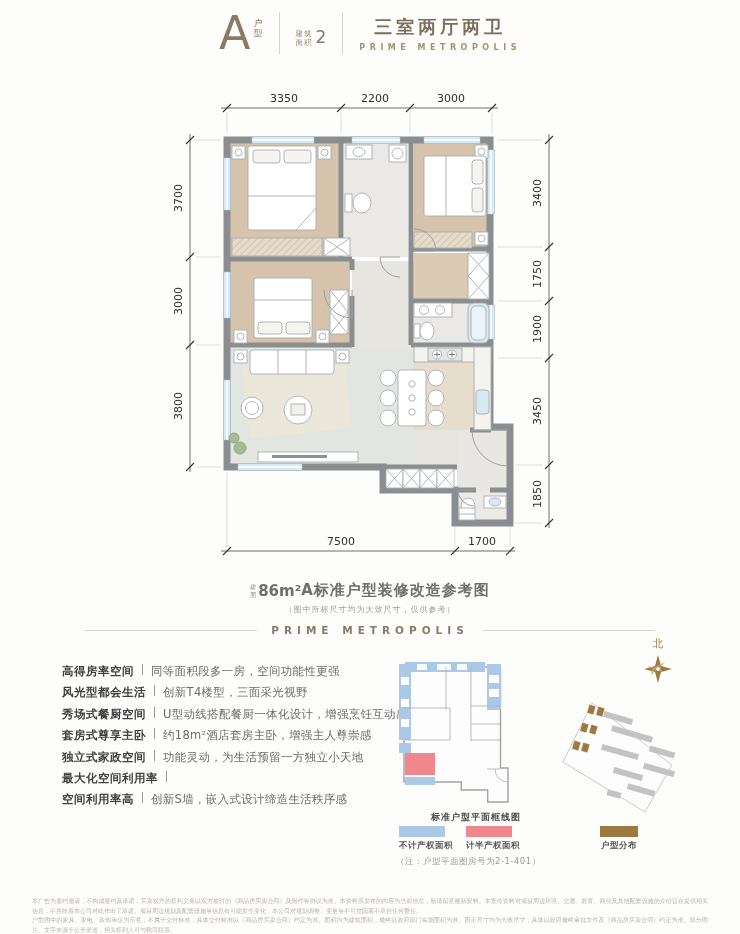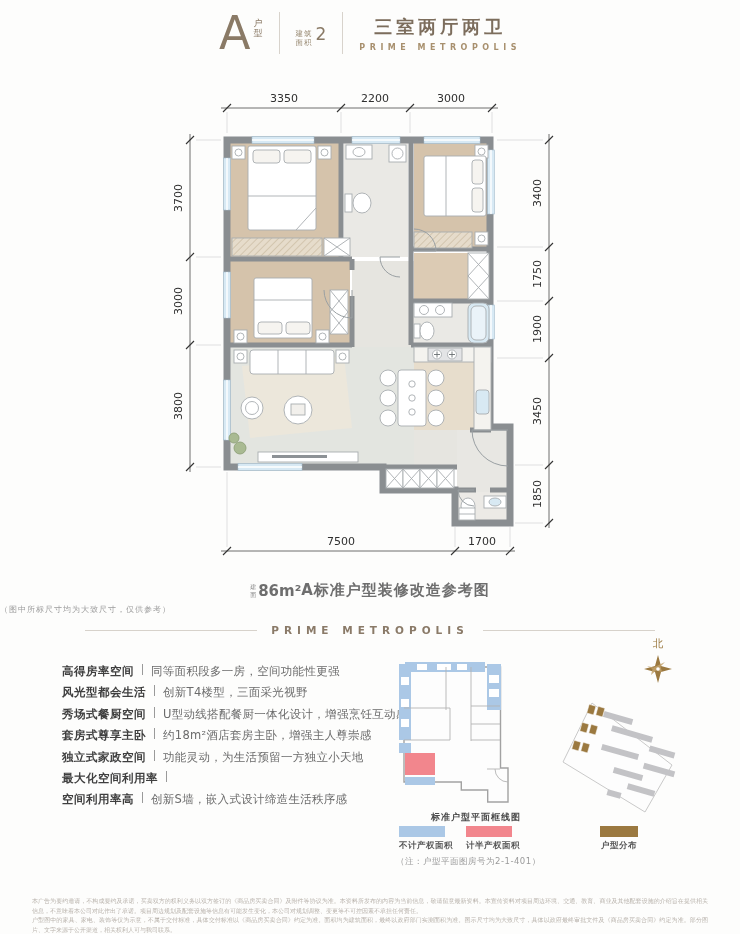--- a/index.html
+++ b/index.html
@@ -5,29 +5,29 @@
   html,body{margin:0;padding:0;background:#e9e9e9;}
   *{box-sizing:border-box;}
   .page{position:relative;width:740px;height:934px;background:#fdfdfc;margin:0 auto;overflow:hidden;
         font-family:"DejaVu Sans","Liberation Sans",sans-serif;color:#444;}
   
   .header{position:absolute;top:10px;left:0;right:0;display:flex;justify-content:center;align-items:center;}
   .hdr-unit{display:flex;align-items:flex-start;color:#8a7a66;}
   .hdr-A{font-size:46px;line-height:1;font-weight:400;}
   .hdr-unit-label{display:flex;flex-direction:column;font-size:9px;line-height:1.15;margin:8px 0 0 3px;color:#8a7a66;}
   .hdr-div{width:1px;height:42px;background:#d8d3cc;margin:0 16px;}
-  .hdr-area{display:flex;align-items:center;color:#8a7a66;}
+  .hdr-area{display:flex;align-items:flex-end;color:#8a7a66;}
   .hdr-badge{display:flex;flex-direction:column;font-size:7.5px;line-height:1.25;margin:10px 3px 0 0;color:#96876f;letter-spacing:1px;}
   .hdr-86{font-size:48px;line-height:1;font-weight:400;}
   .hdr-sup{font-size:17px;margin-top:2px;}
   .hdr-right{display:flex;flex-direction:column;align-items:center;}
   .hdr-rooms{font-size:18px;font-weight:700;letter-spacing:4px;color:#7c6d5c;}
   .hdr-brand{font-size:8px;letter-spacing:4.5px;color:#a8906e;margin-top:4px;font-weight:700;}
   
-  .caption{position:absolute;top:581px;left:0;right:0;}
+  .caption{position:absolute;top:581px;left:0;right:0;text-align:center;}
   .cap-line1{display:flex;justify-content:center;align-items:center;color:#6e6e6e;}
   .cap-mini{display:flex;flex-direction:column;font-size:6px;line-height:1.2;color:#8d8d8d;margin-right:2px;}
   .cap-area{font-size:15px;font-weight:700;}
   .cap-title{font-size:15px;font-weight:700;letter-spacing:1px;}
   .cap-note{font-size:8px;color:#9c9c9c;margin-top:4px;letter-spacing:1px;}
   .cap-brandrow{display:flex;align-items:center;justify-content:center;margin-top:9px;}
   .cap-rule{width:172px;height:1px;background:#d7d2cb;}
   .cap-brand{font-size:10.5px;letter-spacing:5px;color:#8a7a68;margin:0 14px;font-weight:700;}
   
   .features{position:absolute;left:62px;top:664px;}

